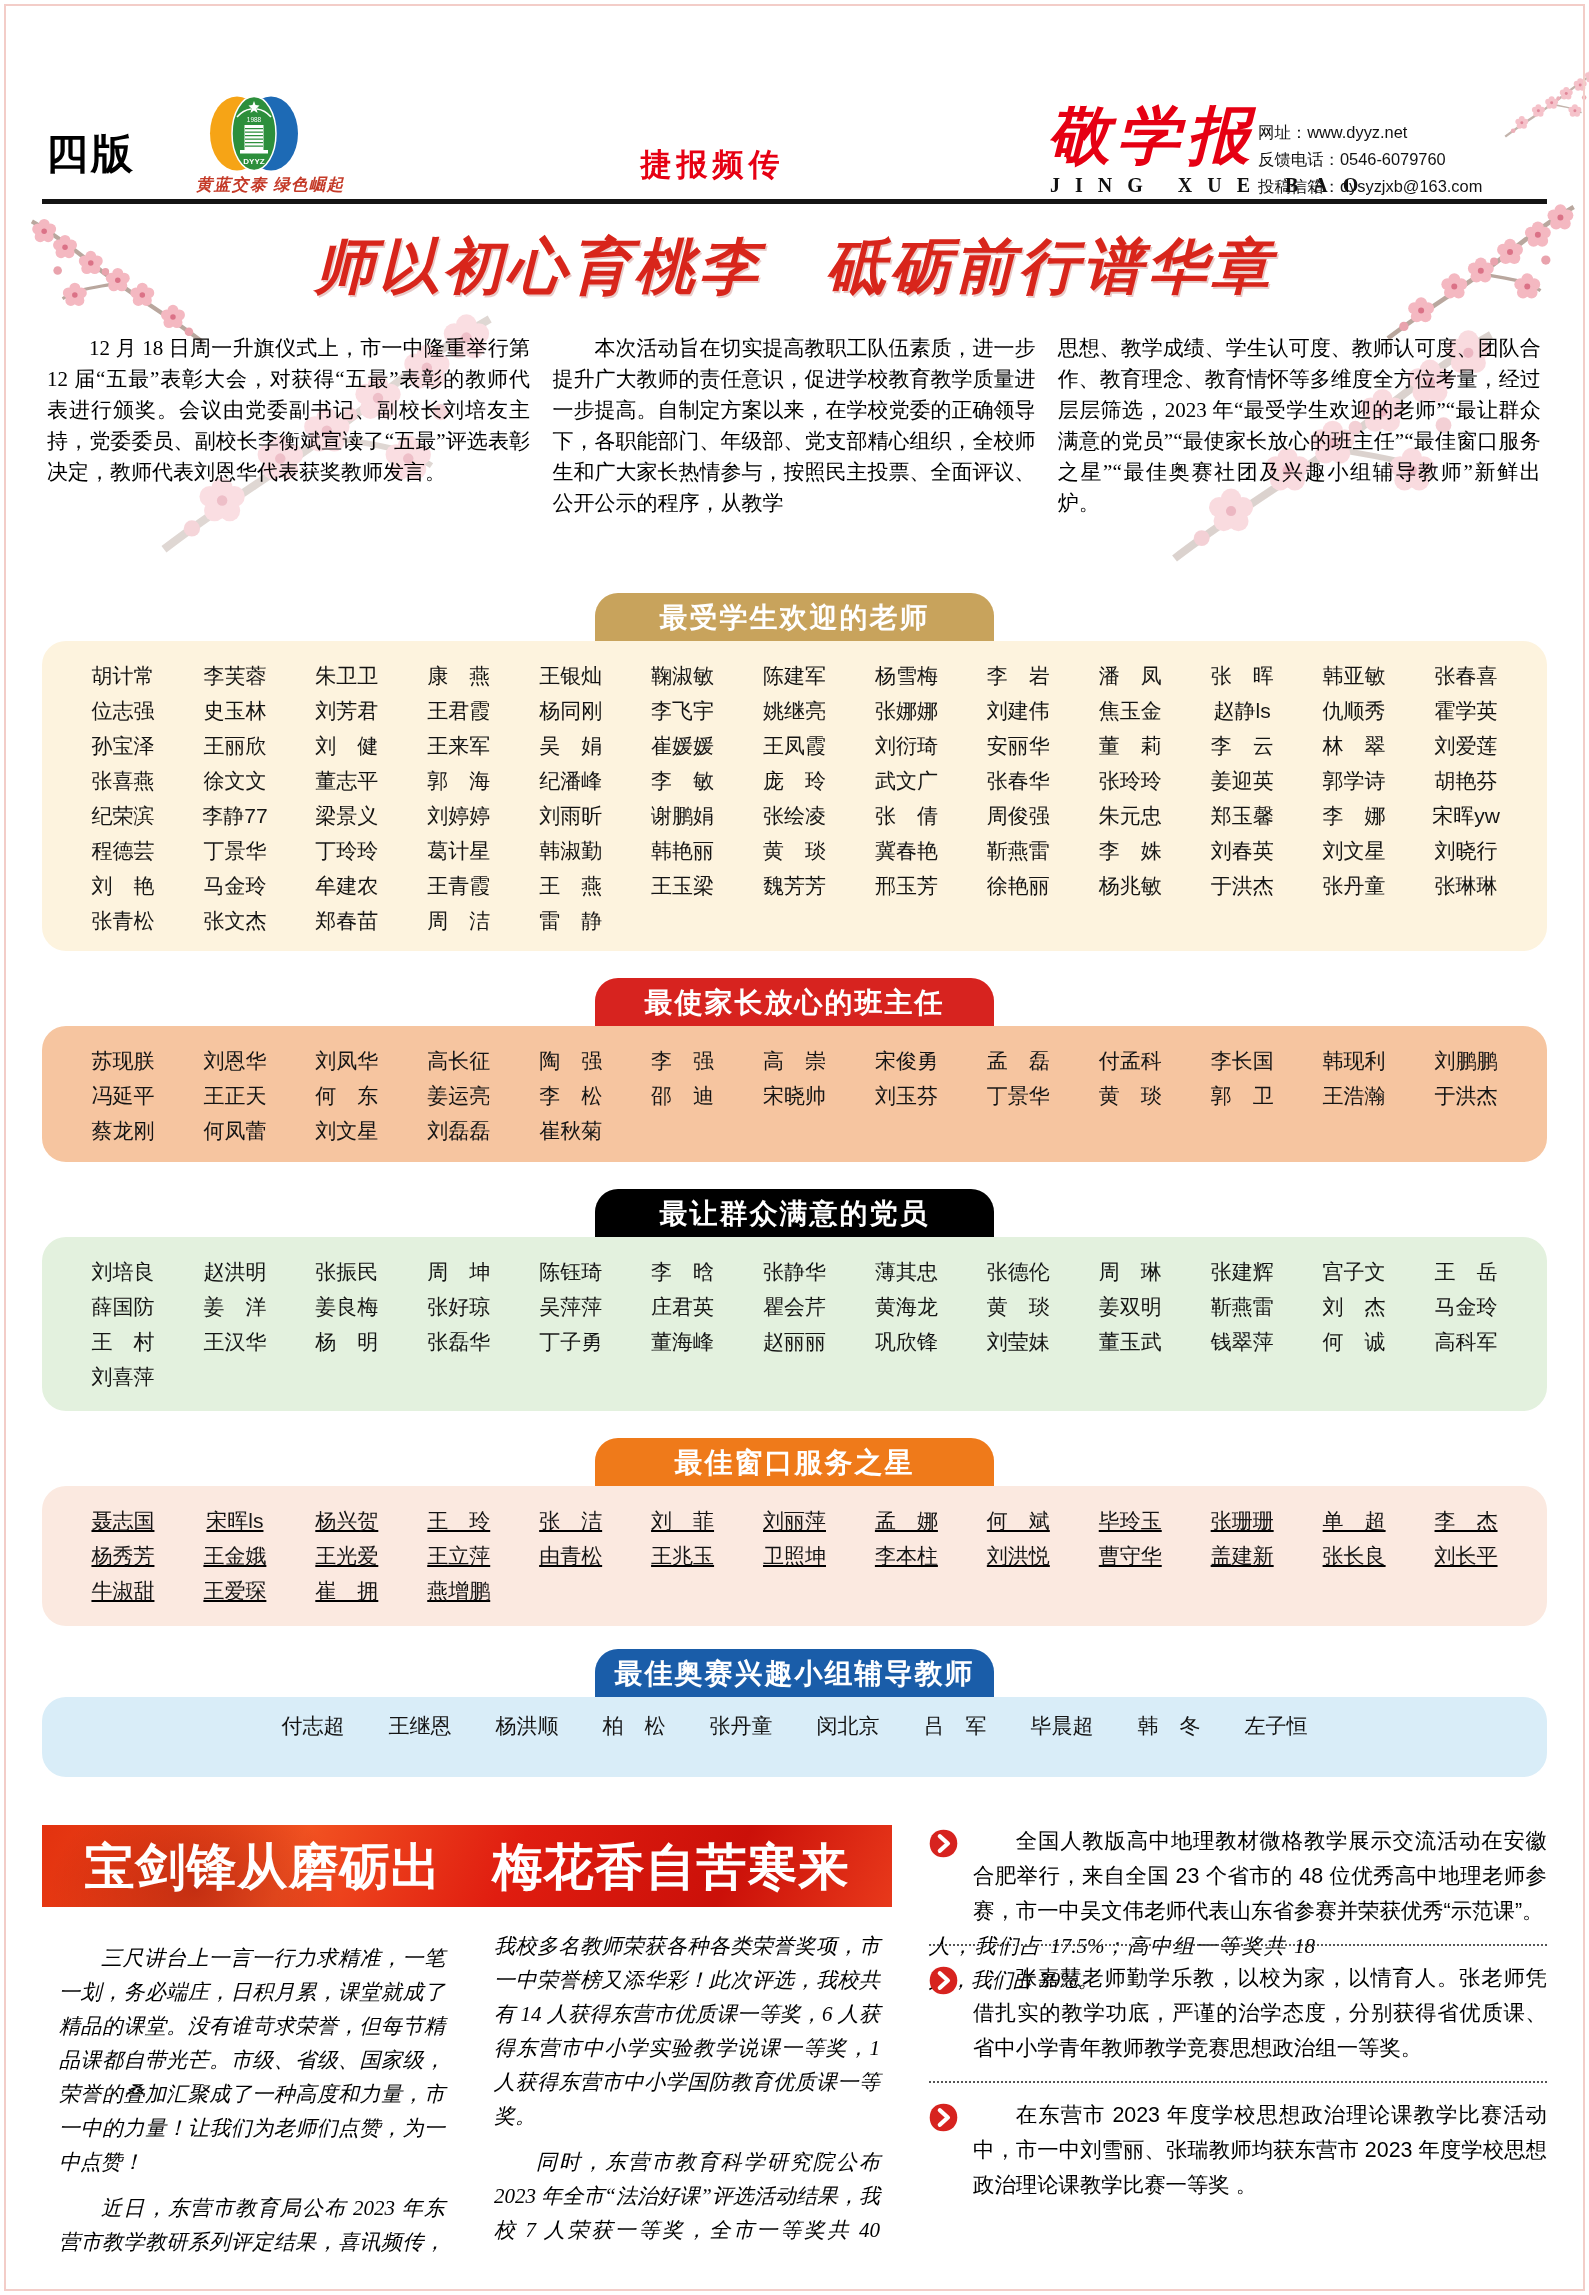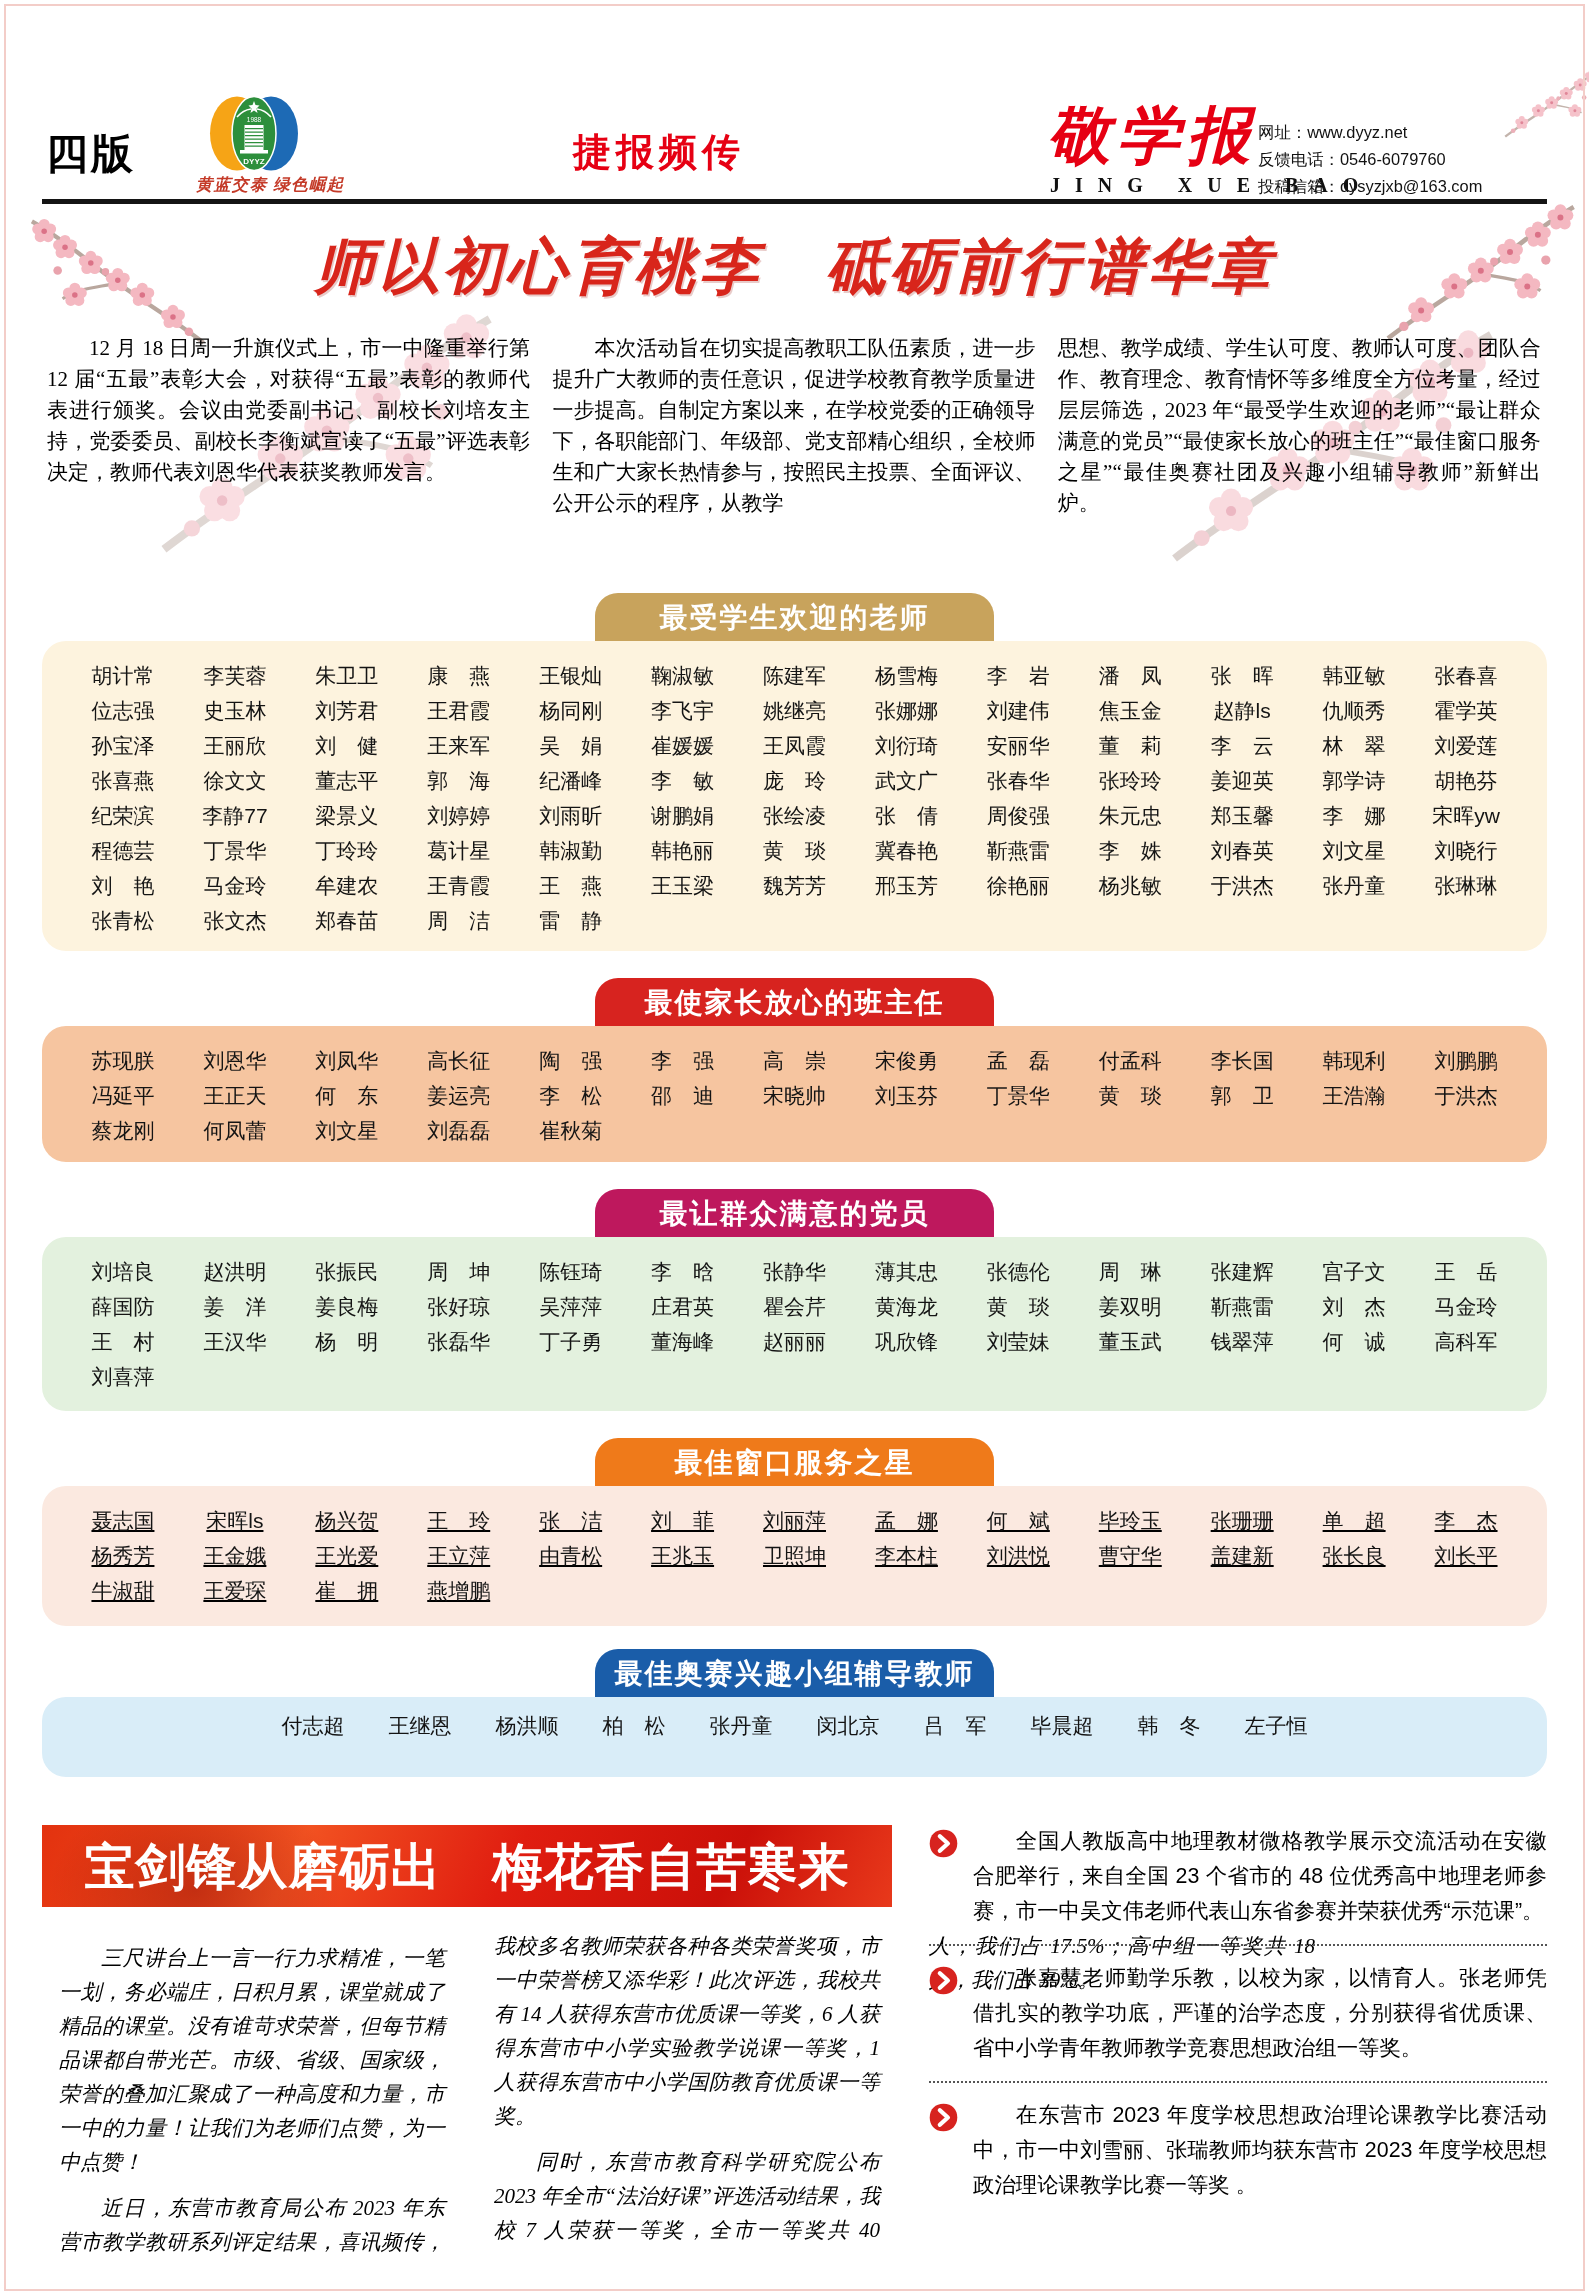--- a/index.html
+++ b/index.html
@@ -14,22 +14,22 @@
   .b-left{left:27px;top:214px;width:184px;height:135px;transform:scaleX(-1);}
   .b-right{left:1380px;top:199px;width:199px;height:146px;}
   .b-col1{left:150px;top:305px;width:349px;height:256px;opacity:.45;}
   .b-col3{left:1161px;top:321px;width:339px;height:249px;opacity:.5;}
   .b-corner{left:1501px;top:67px;width:100px;height:73px;opacity:.85;}
 
   
   .edition{position:absolute;left:46px;top:133px;font:bold 42px/1 "Liberation Serif", serif;letter-spacing:3px;z-index:1;text-align:right;}
   .logo{position:absolute;left:205px;top:95px;width:98px;height:77px;z-index:1;}
   .slogan{position:absolute;left:196px;top:177px;font:bold italic 16.4px/1 "Liberation Serif", serif;color:#c43a28;letter-spacing:1.5px;z-index:1;}
-  .flash{position:absolute;left:573px;width:279px;top:133px;text-align:left;
-         font-weight:bold;font-size:38px;line-height:1;color:#e60013;letter-spacing:5px;z-index:1;}
+  .flash{position:absolute;left:573px;width:279px;top:149px;text-align:center;
+         font-weight:bold;font-size:31px;line-height:1;color:#e60013;letter-spacing:5px;z-index:1;}
   .mast-title{position:absolute;left:1047px;top:105px;font:bold italic 63px/1 "Liberation Serif", serif;
               color:#e60013;letter-spacing:7px;z-index:1;}
   .mast-pinyin{position:absolute;left:1050px;top:175px;font:bold 20px/1 "Liberation Serif", serif;
                letter-spacing:15px;color:#111;z-index:1;}
   .contact{position:absolute;left:1258px;top:119px;font-size:16.4px;line-height:27px;color:#111;z-index:1;}
   .rule{position:absolute;left:42px;top:199px;width:1505px;height:4.5px;background:#141414;z-index:1;}
 
   
   .headline{position:absolute;left:0;width:100%;top:230px;text-align:center;z-index:1;
     font:bold italic 60px/1.25 "Liberation Serif", serif;color:#d8251b;letter-spacing:4px;
@@ -314,21 +314,21 @@
         <span class="pname">蔡龙刚</span>
         <span class="pname">何凤蕾</span>
         <span class="pname">刘文星</span>
         <span class="pname">刘磊磊</span>
         <span class="pname">崔秋菊</span>
       </div>
     </div>
 </section>
 
 <section class="award sec3">
-  <div class="tab" style="background-color: #be185d;">
+  <div class="tab" style="background-color: #000000;">
     <span>最让群众满意的党员</span>
   </div>
   <div class="panel" style="background-color: rgb(227, 241, 222);">
       <div class="name-row">
         <span class="pname">刘培良</span>
         <span class="pname">赵洪明</span>
         <span class="pname">张振民</span>
         <span class="pname">周　坤</span>
         <span class="pname">陈钰琦</span>
         <span class="pname">李　晗</span>

